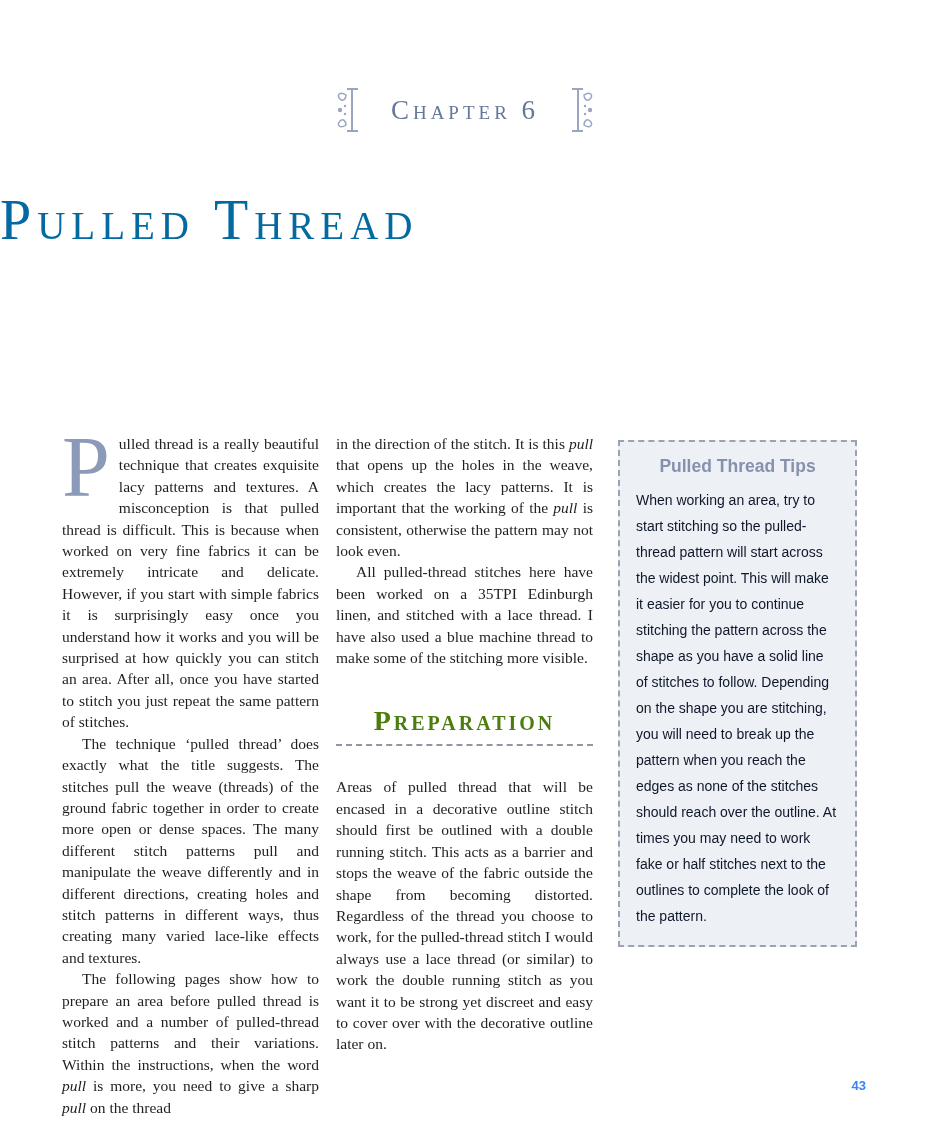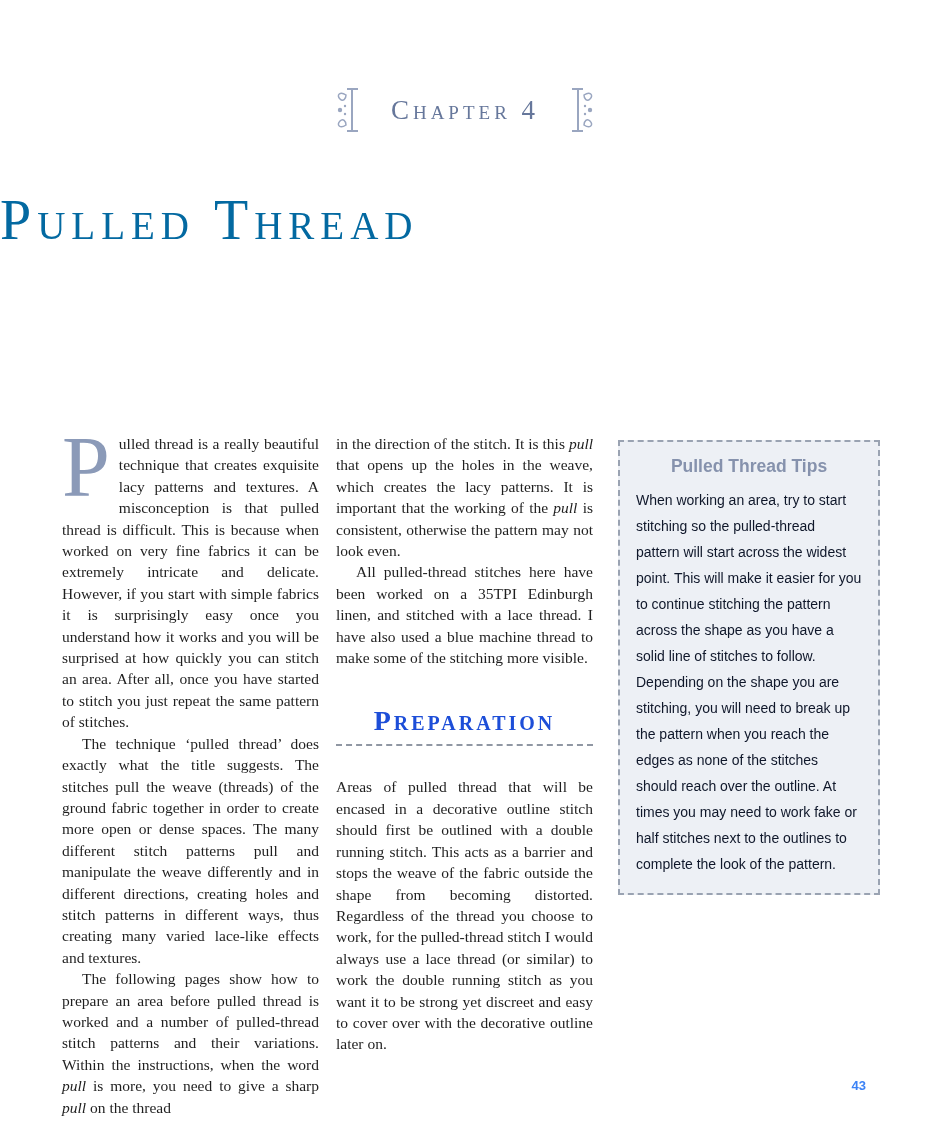--- a/index.html
+++ b/index.html
@@ -70,34 +70,34 @@
     padding-top: 2px;
   }
 
   
   .section-heading {
     margin-top: 38px;
     text-align: center;
     font-variant: small-caps;
     font-size: 28px;
     letter-spacing: 3px;
-    color: #1d4ed8;
+    color: #4d7c0f;
     line-height: 30px;
   }
   .section-rule {
     margin-top: 8px;
     border-top: 2px dashed #9097a3;
     height: 0;
   }
   .section-body { margin-top: 30px; }
 
   
   .tips-box {
     position: absolute;
-    top: 440px; left: 618px; width: 262px;
+    top: 440px; left: 618px; width: 239px;
     background: #edf0f5;
     border: 2px dashed #9aa3b2;
     padding: 14px 16px 16px 16px;
     font-family: "Liberation Sans", sans-serif;
   }
   .tips-title {
     text-align: center;
     font-weight: bold;
     font-size: 17.5px;
     color: #8692ad;
@@ -132,21 +132,21 @@
         <path d="M19 5 V47"></path>
       </g>
       <g fill="none" stroke="#9aa6c0" stroke-width="1.5">
         <path d="M13 11 C7 7, 3 11, 7 15 C10 18, 13 15, 13 11 Z"></path>
         <path d="M13 41 C7 45, 3 41, 7 37 C10 34, 13 37, 13 41 Z"></path>
         <circle cx="7" cy="26" r="2.2" fill="#9aa6c0" stroke="none"></circle>
         <circle cx="12" cy="22" r="1.2" fill="#9aa6c0" stroke="none"></circle>
         <circle cx="12" cy="30" r="1.2" fill="#9aa6c0" stroke="none"></circle>
       </g>
     </svg>
-    <div class="chapter-label">Chapter 4</div>
+    <div class="chapter-label">Chapter 6</div>
     <svg class="ornament flip" width="30" height="52" viewBox="0 0 30 52" aria-hidden="true">
       <g fill="none" stroke="#9aa6c0" stroke-width="2">
         <path d="M25 5 H14"></path>
         <path d="M25 47 H14"></path>
         <path d="M19 5 V47"></path>
       </g>
       <g fill="none" stroke="#9aa6c0" stroke-width="1.5">
         <path d="M13 11 C7 7, 3 11, 7 15 C10 18, 13 15, 13 11 Z"></path>
         <path d="M13 41 C7 45, 3 41, 7 37 C10 34, 13 37, 13 41 Z"></path>
         <circle cx="7" cy="26" r="2.2" fill="#9aa6c0" stroke="none"></circle>

